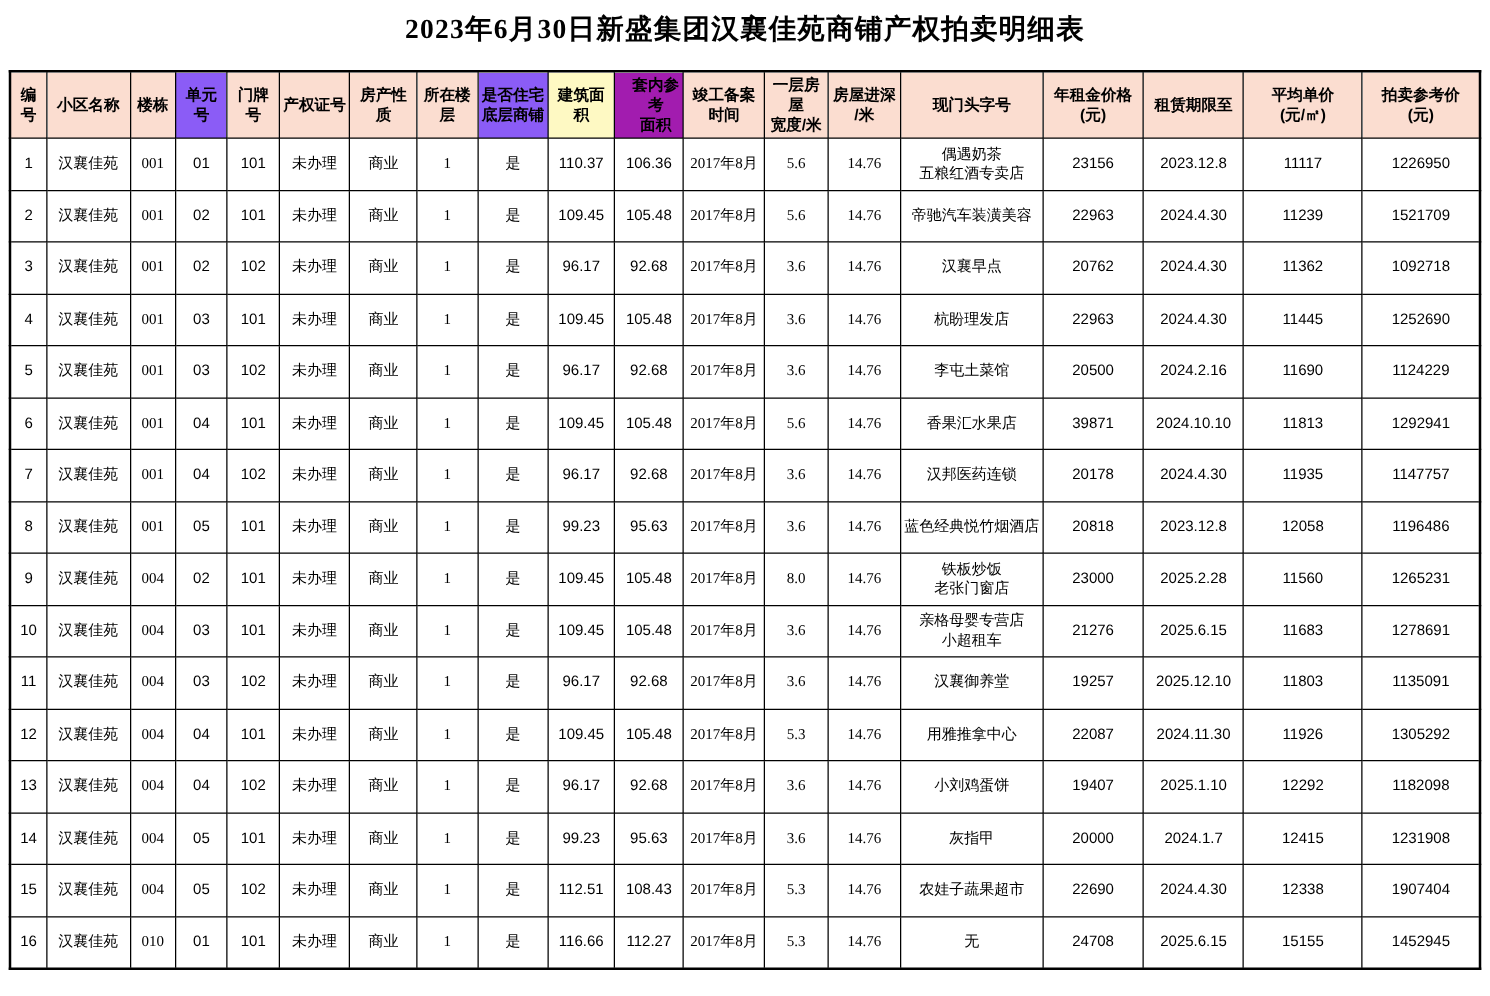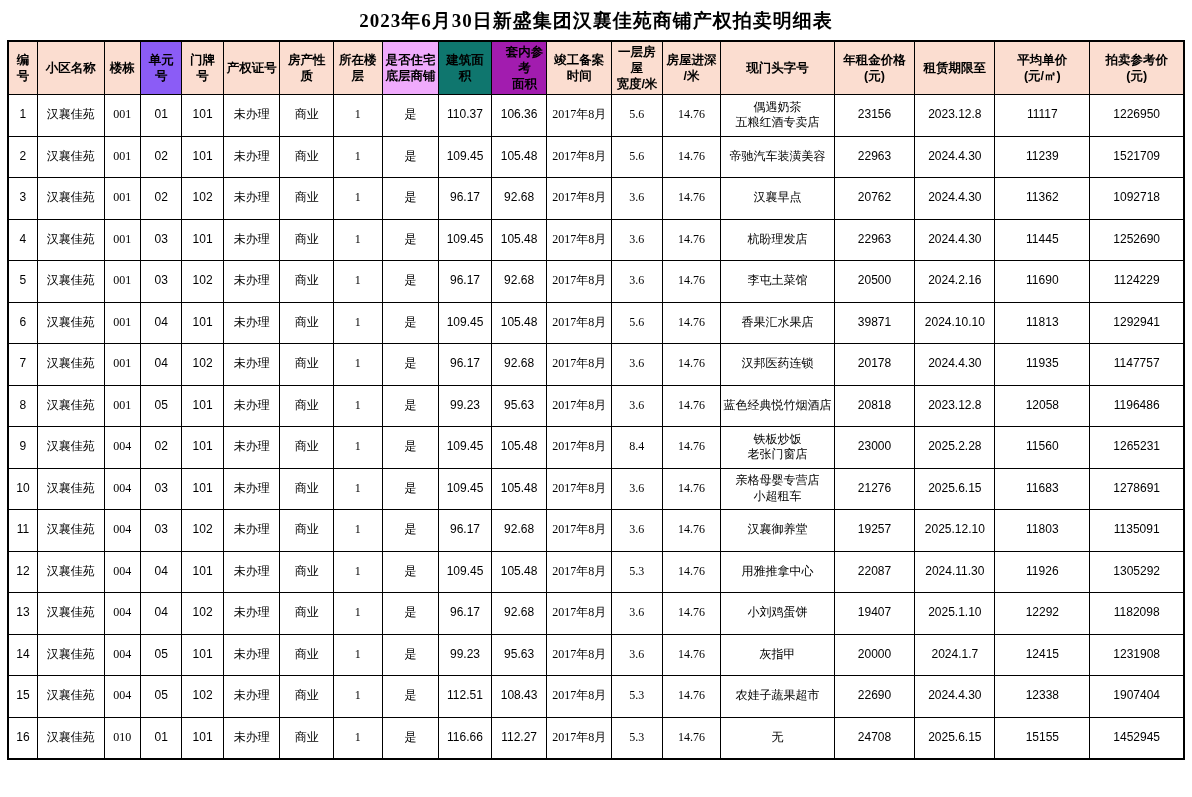--- a/index.html
+++ b/index.html
@@ -9,29 +9,30 @@
     color:#000;
     -webkit-font-smoothing:antialiased;
   }
   .page{padding:0 7px;}
   .doc-title{
     margin:0;
     padding:8px 0 6px 0;
     text-align:center;
     font-family:"Liberation Serif","DejaVu Serif",serif;
     font-weight:bold;
-    font-size:19px;
+    font-size:22px;
     letter-spacing:1px;
     color:#000;
   }
   table.auction{
     border-collapse:collapse;
     table-layout:fixed;
     width:1178px;
     border:2px solid #000;
+    margin-top:12px;
   }
   table.auction th, table.auction td{
     border:1.5px solid #000;
     text-align:center;
     vertical-align:middle;
     padding:1px 2px;
     overflow:hidden;
     white-space:pre-line;
     line-height:1.3;
   }
@@ -86,23 +87,23 @@
     <thead>
       <tr>
           <th style="background: rgb(251, 221, 208);">编号</th>
           <th style="background: rgb(251, 221, 208);">小区名称</th>
           <th style="background: rgb(251, 221, 208);">楼栋</th>
           <th style="background: #8b5cf6;">单元号</th>
           <th style="background: rgb(251, 221, 208);">门牌号</th>
           <th style="background: rgb(251, 221, 208);">产权证号</th>
           <th style="background: rgb(251, 221, 208);">房产性质</th>
           <th style="background: rgb(251, 221, 208);">所在楼层</th>
-          <th style="background: #f0abfc;">是否住宅
+          <th style="background: #8b5cf6;">是否住宅
 底层商铺</th>
-          <th style="background: #0f766e;">建筑面积</th>
+          <th style="background: #fef9c3;">建筑面积</th>
           <th style="background: #a21caf; padding-left: 13px;">套内参考
 面积</th>
           <th style="background: rgb(251, 221, 208);">竣工备案
 时间</th>
           <th style="background: rgb(251, 221, 208);">一层房屋
 宽度/米</th>
           <th style="background: rgb(251, 221, 208);">房屋进深
 /米</th>
           <th style="background: rgb(251, 221, 208);">现门头字号</th>
           <th style="background: rgb(251, 221, 208);">年租金价格
@@ -290,21 +291,21 @@
           <td class="serif">004</td>
           <td>02</td>
           <td>101</td>
           <td class="serif">未办理</td>
           <td class="strong">商业</td>
           <td class="serif">1</td>
           <td class="serif">是</td>
           <td>109.45</td>
           <td>105.48</td>
           <td class="serif">2017年8月</td>
-          <td class="serif">8.4</td>
+          <td class="serif">8.0</td>
           <td class="serif">14.76</td>
           <td class="serif shopname">铁板炒饭
 老张门窗店</td>
           <td>23000</td>
           <td>2025.2.28</td>
           <td>11560</td>
           <td>1265231</td>
         </tr>
         <tr>
           <td>10</td>

